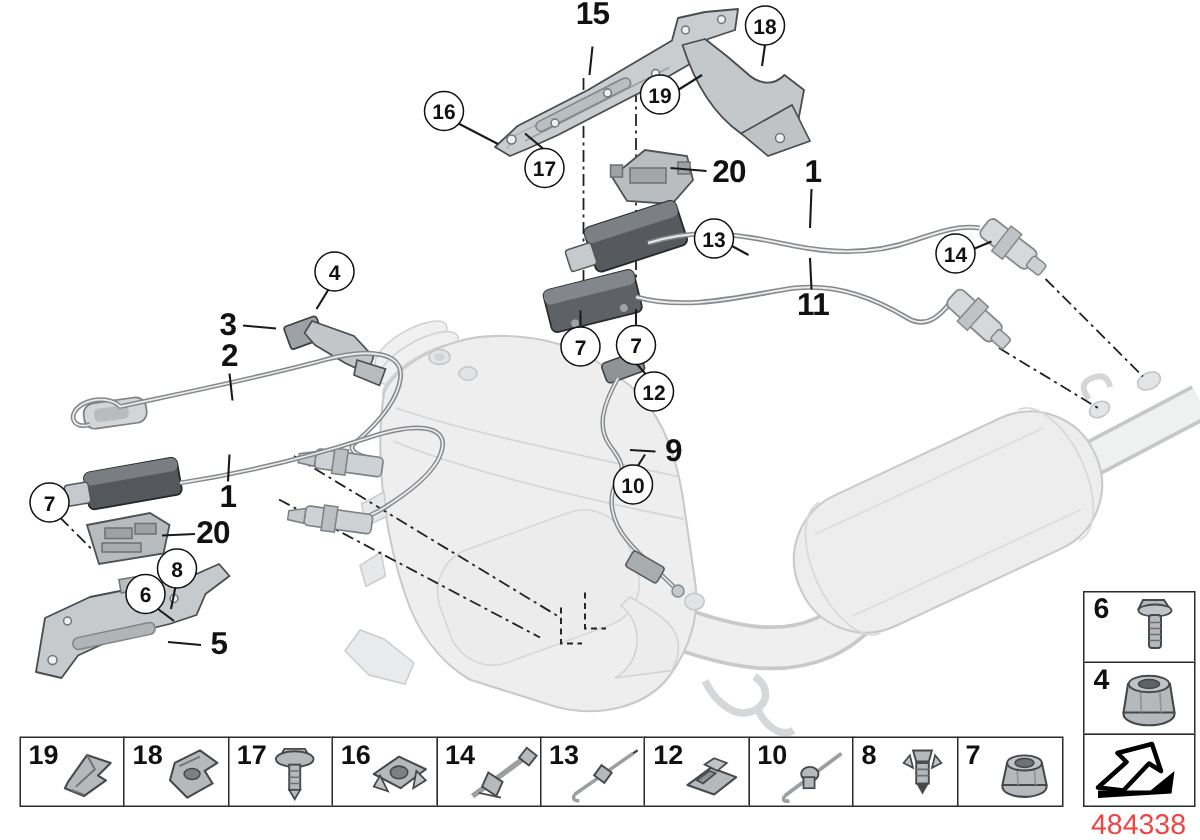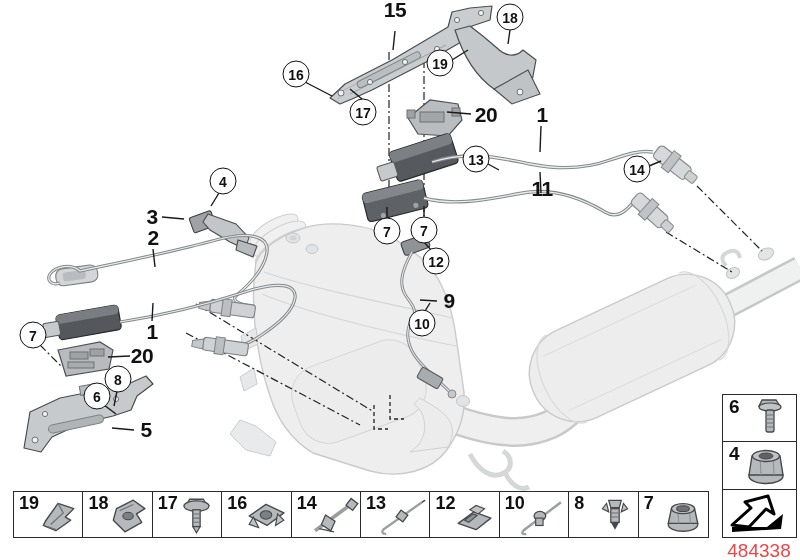--- a/index.html
+++ b/index.html
@@ -289,21 +289,21 @@
 <div class="balloon" style="left:424px;top:230px">7</div>
 <div class="balloon" style="left:436px;top:261px">12</div>
 <div class="balloon" style="left:422px;top:323px">10</div>
 <div class="balloon" style="left:33px;top:335px">7</div>
 <div class="balloon" style="left:118px;top:379px">8</div>
 <div class="balloon" style="left:97px;top:396px">6</div>
 
 <div class="plabel" style="left:395px;top:10px">15</div>
 <div class="plabel" style="left:486px;top:115px">20</div>
 <div class="plabel" style="left:542px;top:115px">1</div>
-<div class="plabel" style="left:542px;top:189px">11</div>
+<div class="plabel" style="left:542px;top:204px">11</div>
 <div class="plabel" style="left:152px;top:217px">3</div>
 <div class="plabel" style="left:153px;top:238px">2</div>
 <div class="plabel" style="left:152px;top:332px">1</div>
 <div class="plabel" style="left:142px;top:356px">20</div>
 <div class="plabel" style="left:146px;top:430px">5</div>
 <div class="plabel" style="left:449px;top:301px">9</div>
 
 <div class="legend-strip">
 
   <div class="cell">

